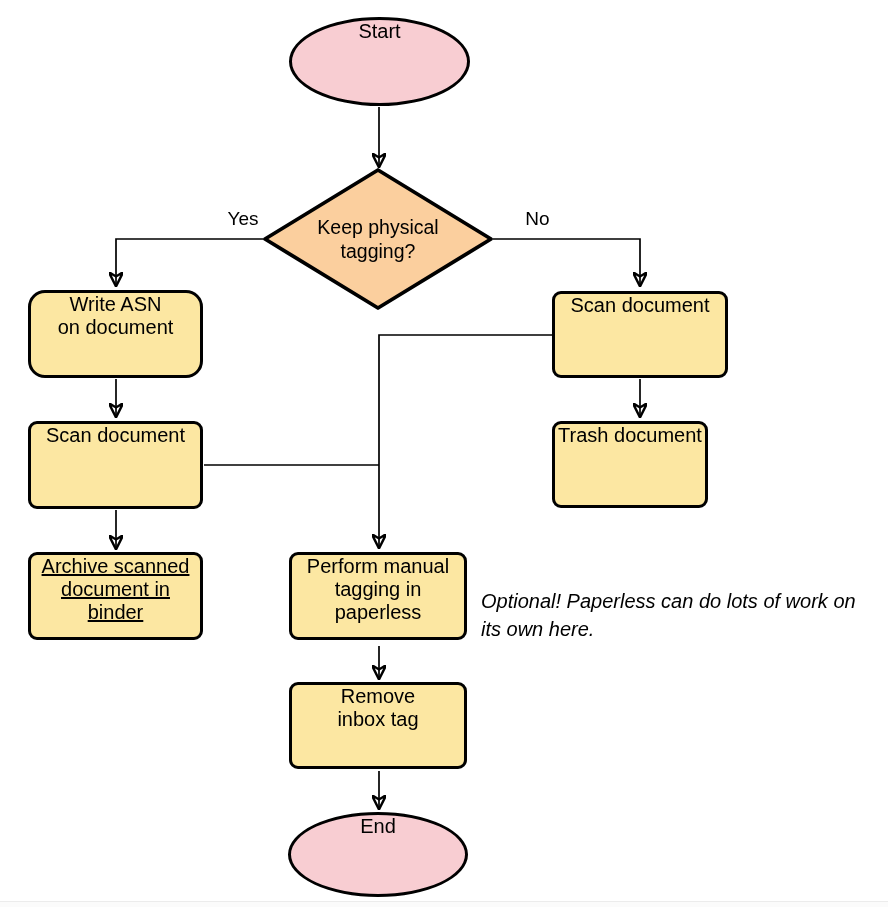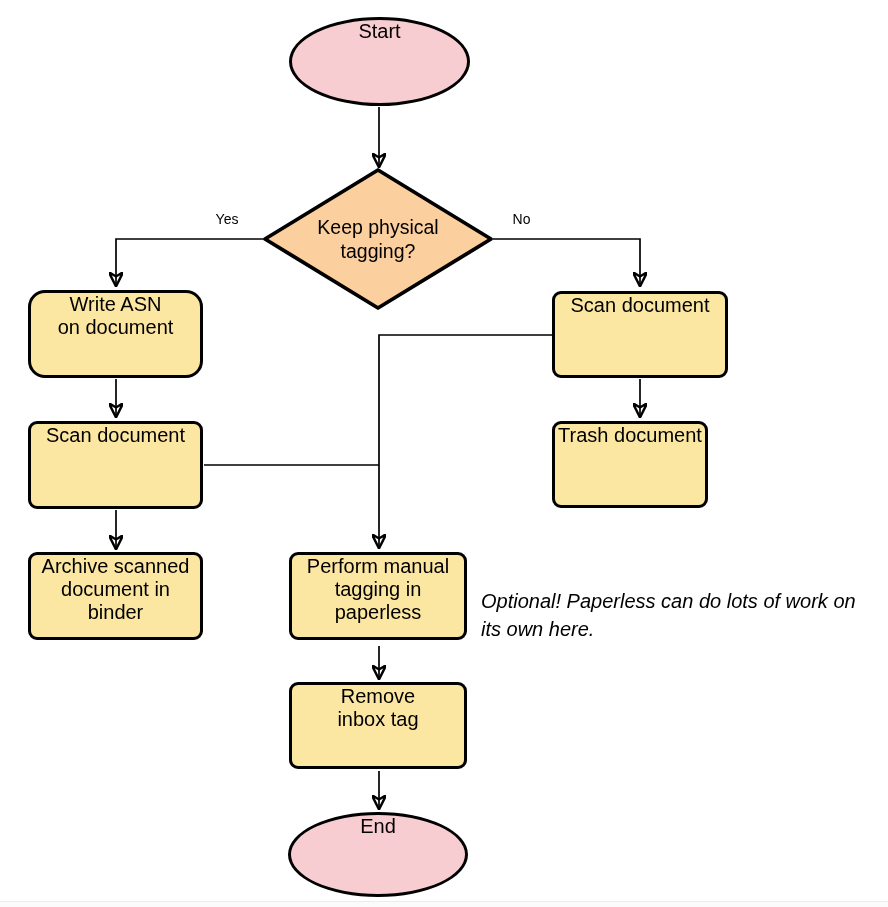--- a/index.html
+++ b/index.html
@@ -78,23 +78,24 @@
     display: flex;
     align-items: center;
     justify-content: center;
     text-align: center;
     font-size: 19.5px;
     line-height: 24px;
     white-space: pre-line;
   }
   .edge-label {
     position: absolute;
-    font-size: 14px;
+    font-size: 19px;
     line-height: 22px;
     text-align: center;
+    margin-left: 16px;
   }
   .annotation {
     position: absolute;
     left: 481px;
     top: 587px;
     width: 404px;
     font-style: italic;
     font-size: 20px;
     line-height: 28px;
     white-space: pre-line;
@@ -114,21 +115,21 @@
     width: 888px;
     height: 5px;
     background: #fbfbfb;
   }
 
   
   .node-start        { left: 289px; top: 17px;  width: 181px; height: 89px; }
   .node-end          { left: 288px; top: 812px; width: 180px; height: 85px; }
   .node-write-asn    { left: 28px;  top: 290px; width: 175px; height: 88px; border-radius: 17px; }
   .node-scan-left    { left: 28px;  top: 421px; width: 175px; height: 88px; }
-  .node-archive      { left: 28px;  top: 552px; width: 175px; height: 88px; }
+  .node-archive      { left: 28px;  top: 552px; width: 175px; height: 88px; text-decoration: underline; }
   .node-scan-right   { left: 552px; top: 291px; width: 176px; height: 87px; }
   .node-trash        { left: 552px; top: 421px; width: 156px; height: 87px; }
   .node-tagging      { left: 289px; top: 552px; width: 178px; height: 88px; }
   .node-remove-inbox { left: 289px; top: 682px; width: 178px; height: 87px; }
 
   .label-yes { left: 204px; top: 208px; width: 46px; }
   .label-no  { left: 498px; top: 208px; width: 47px; }
 </style>
 </head>
 <body>

